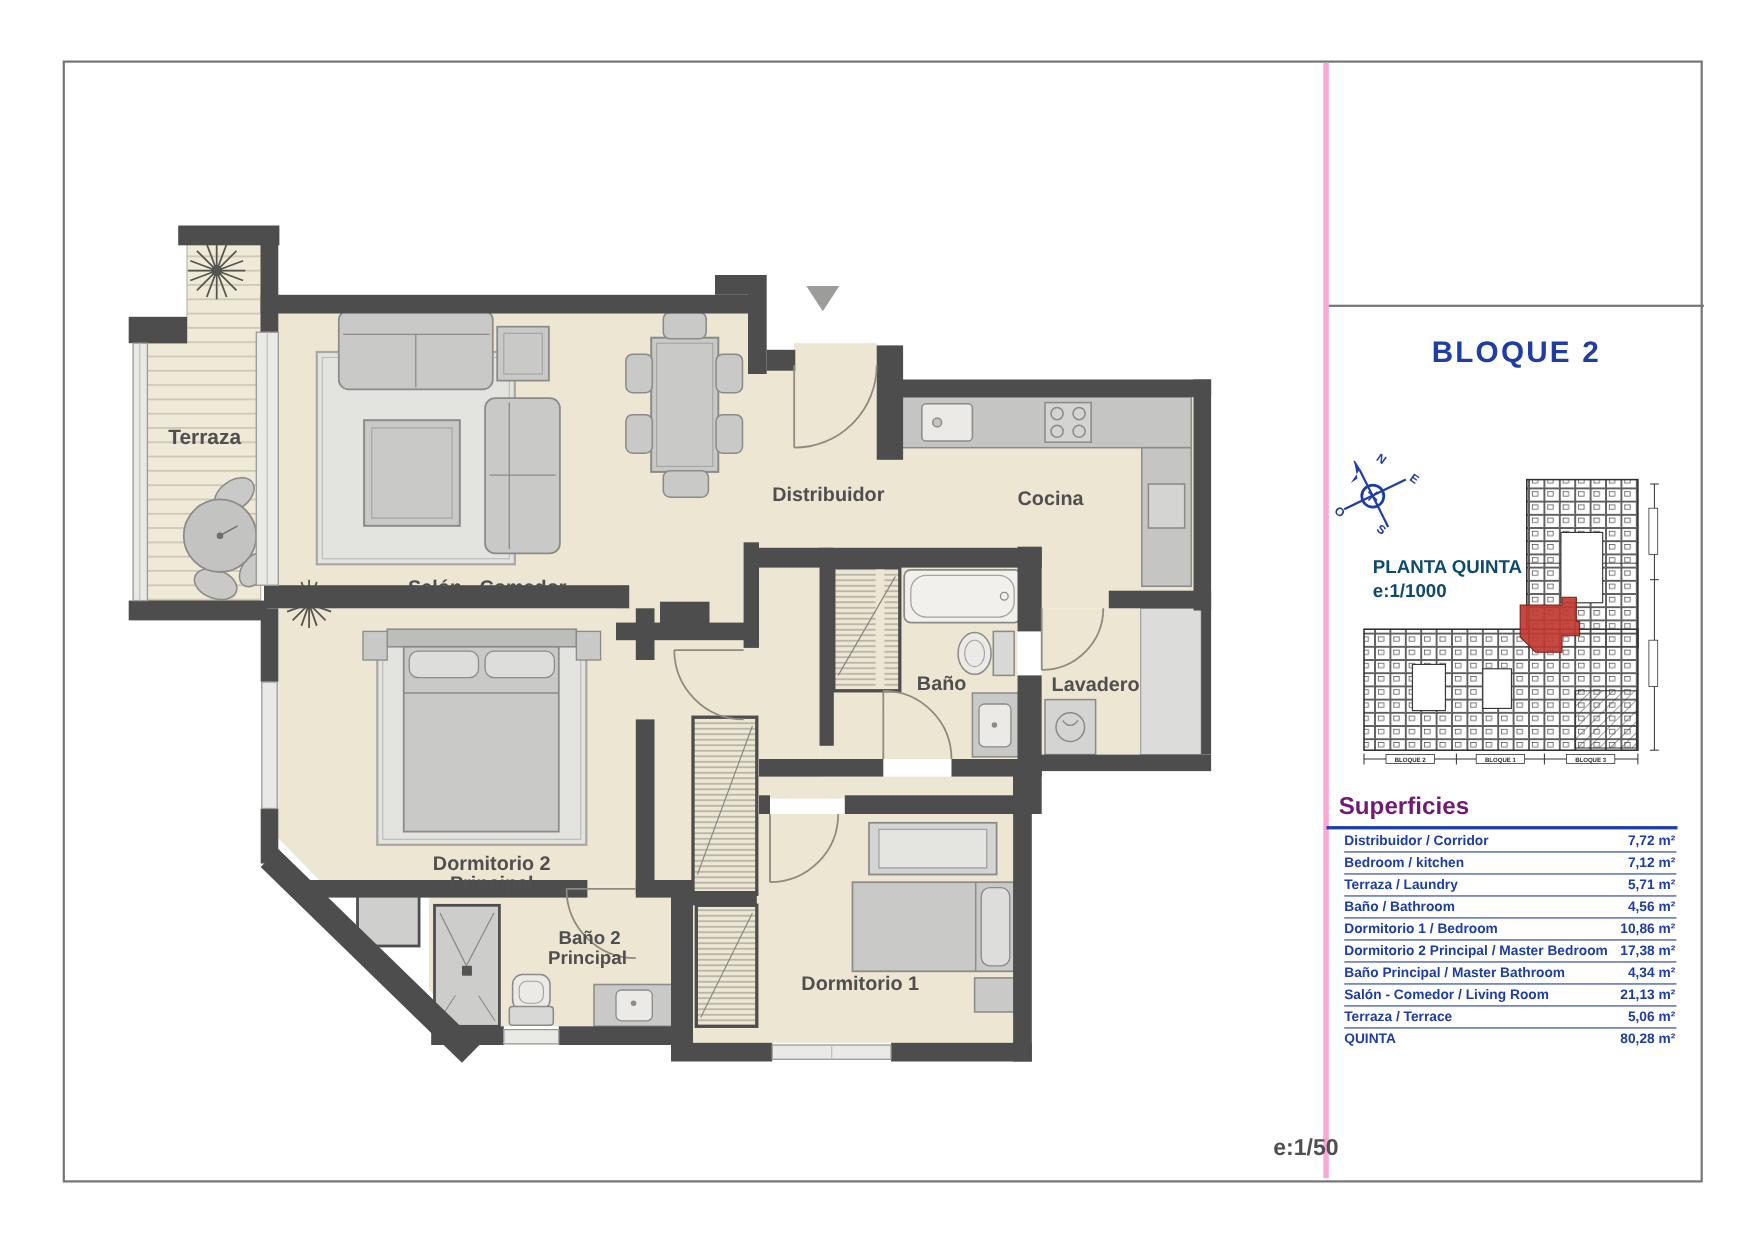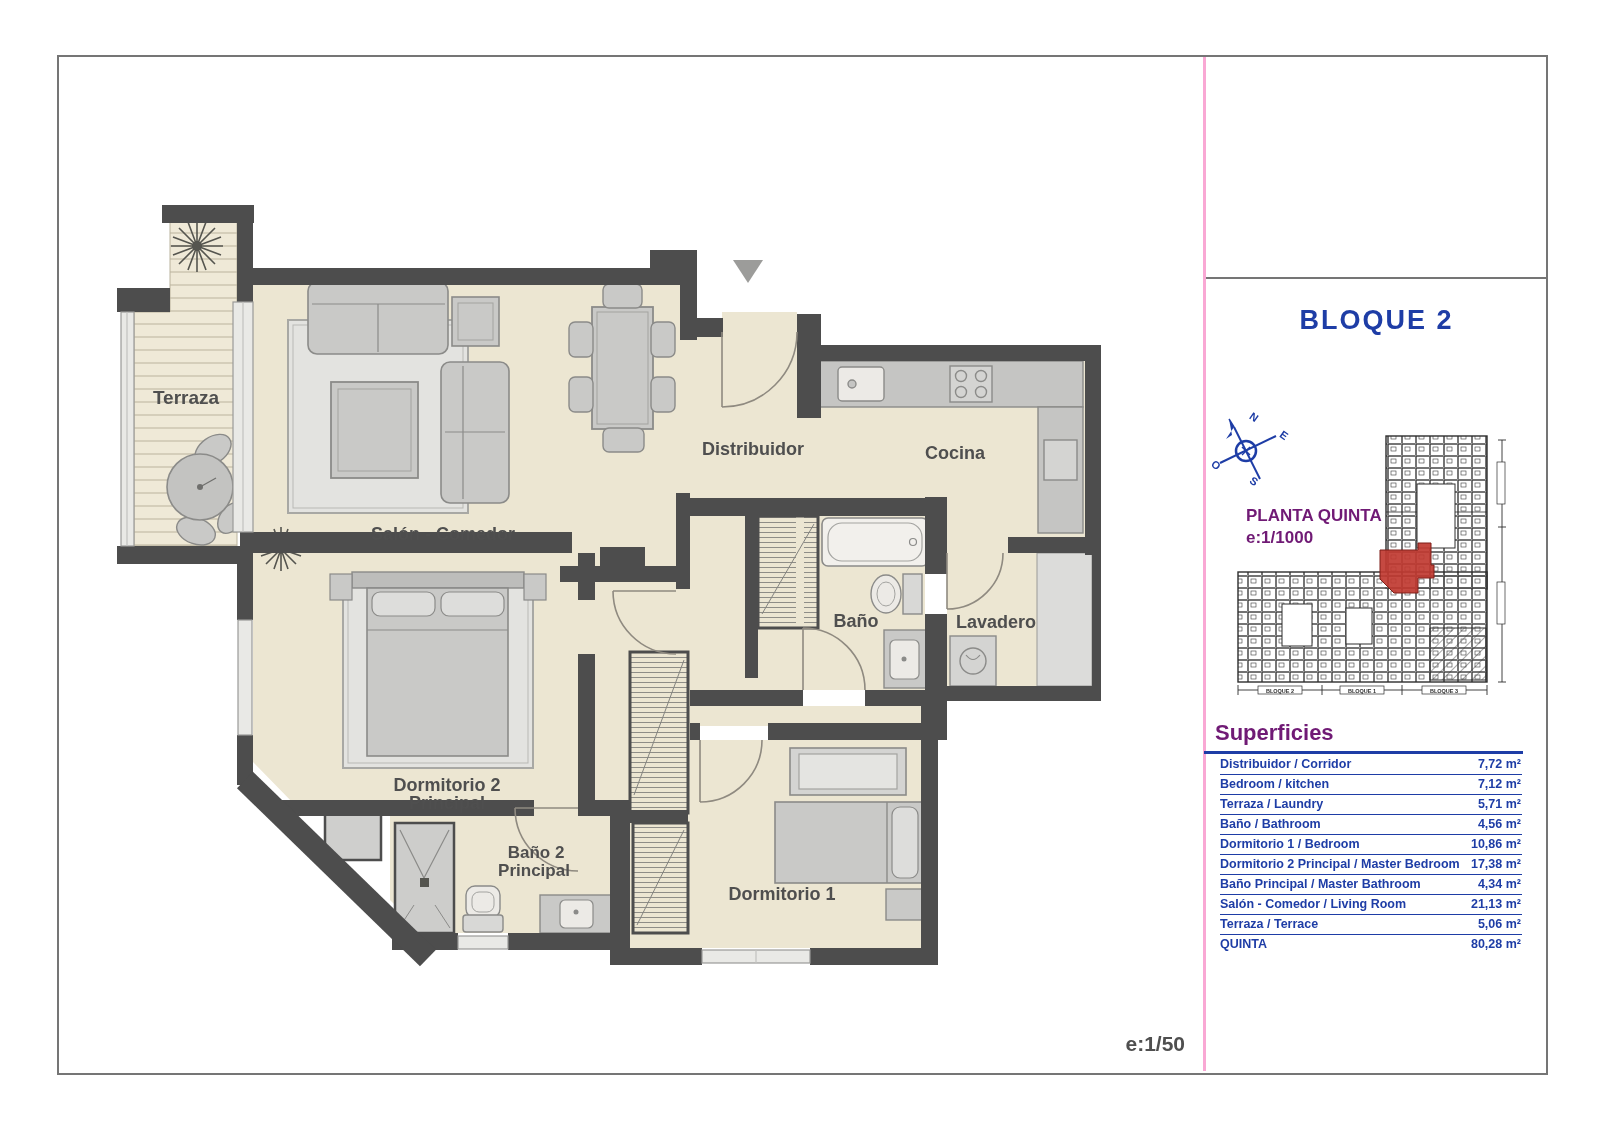--- a/index.html
+++ b/index.html
@@ -2,37 +2,37 @@
 <html><head>
 <meta charset="utf-8">
 <style>
   html,body{margin:0;padding:0;background:#ffffff;}
   #stage{position:relative;width:1600px;height:1130px;background:#ffffff;
          font-family:"Liberation Sans", sans-serif;overflow:hidden;}
   #frame{position:absolute;left:57px;top:55px;width:1487px;height:1016px;
          border:2px solid #757575;background:#ffffff;}
   #plan-svg{position:absolute;left:0;top:0;}
   
-  #panel{position:absolute;left:1203px;top:57px;width:341px;height:1014px;border-left:3px solid #f9a8d4;}
+  #panel{position:absolute;left:1203px;top:57px;width:341px;height:1014px;border-left:5px solid #f9a8d4;}
   #panel .hline{position:absolute;left:0;top:220px;width:100%;height:2px;background:#757575;}
   #panel-title{position:absolute;left:0;top:248px;width:100%;text-align:center;
       color:#1e3da6;font-size:27px;font-weight:bold;letter-spacing:2px;}
-  #planta-block{position:absolute;left:40px;top:448px;color:#701a75;font-weight:bold;
+  #planta-block{position:absolute;left:40px;top:448px;color:#0c4a6e;font-weight:bold;
       font-size:17px;line-height:22px;}
   #compass{position:absolute;left:2px;top:348px;}
   #siteplan{position:absolute;left:28px;top:375px;}
   #surf-head{position:absolute;left:9px;top:663px;color:#701a75;font-size:22px;font-weight:bold;}
   #surf-rule{position:absolute;left:-2px;top:694px;width:319px;height:3px;background:#1e3da6;}
   #surf-table{position:absolute;left:14px;top:698px;width:302px;color:#1e3da6;}
   .srow{position:relative;height:19px;line-height:19px;border-bottom:1.4px solid #1e3da6;
         font-size:12.5px;font-weight:bold;white-space:nowrap;}
   .srow:last-child{border-bottom:none;}
   .srow .lab{position:absolute;left:0;top:0;}
   .srow .val{position:absolute;right:1px;top:0;}
-  #scale-label{position:absolute;left:960px;top:1032px;width:225px;text-align:right;
+  #scale-label{position:absolute;left:992px;top:1032px;width:225px;text-align:right;
       color:#4f4f4f;font-size:21px;font-weight:bold;}
 </style>
 </head>
 <body>
 
 <div id="stage">
   <div id="frame"></div>
 
   <svg id="plan-svg" width="1600" height="1130" viewBox="0 0 1600 1130">
     <defs>

